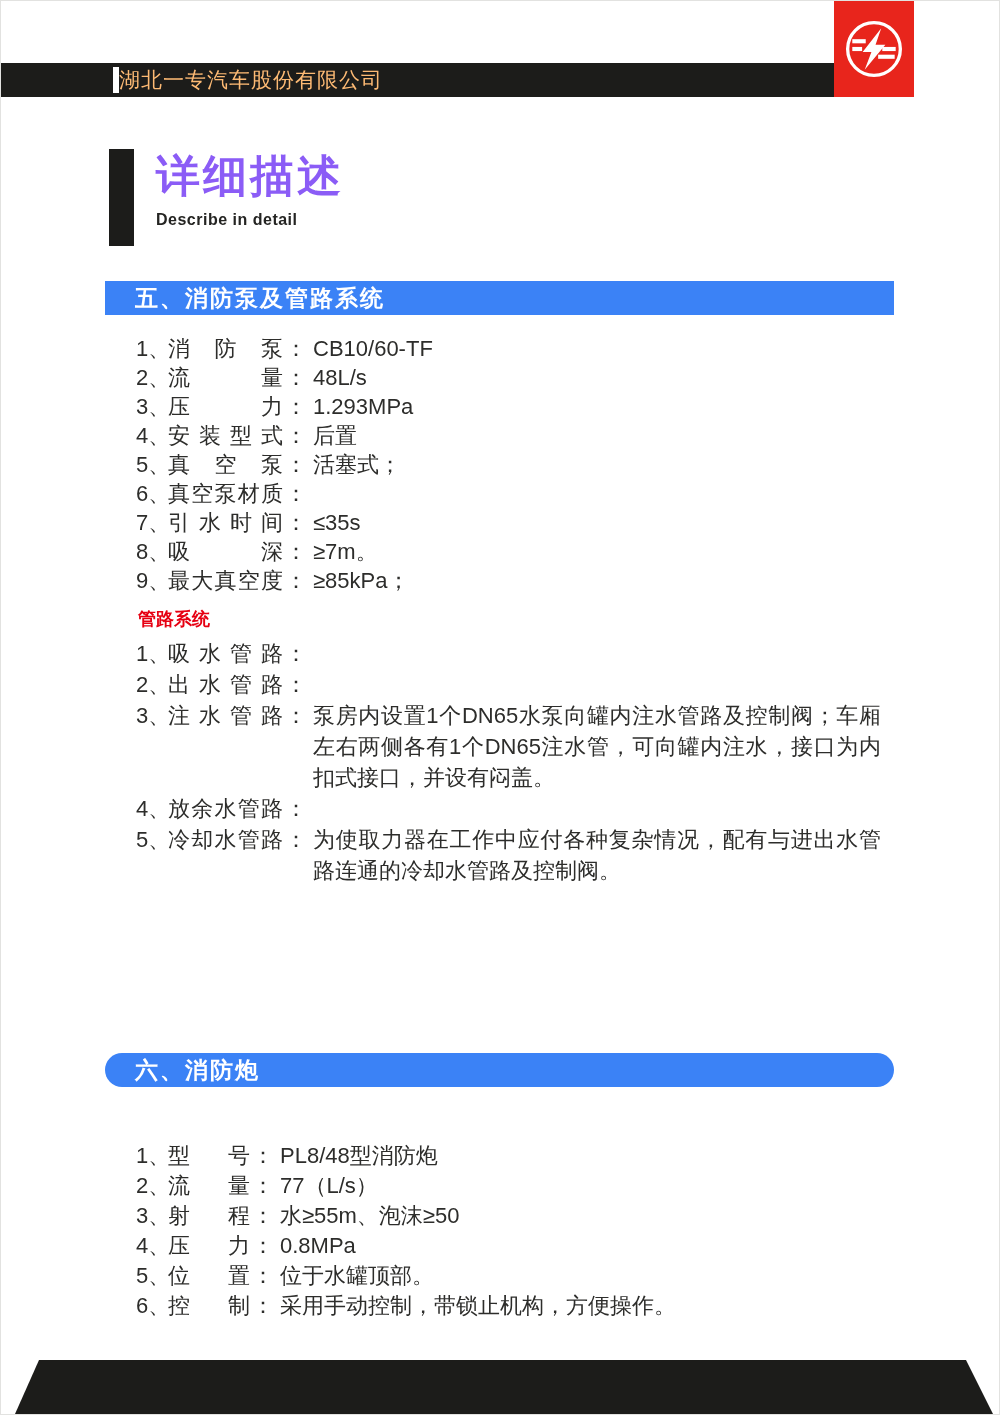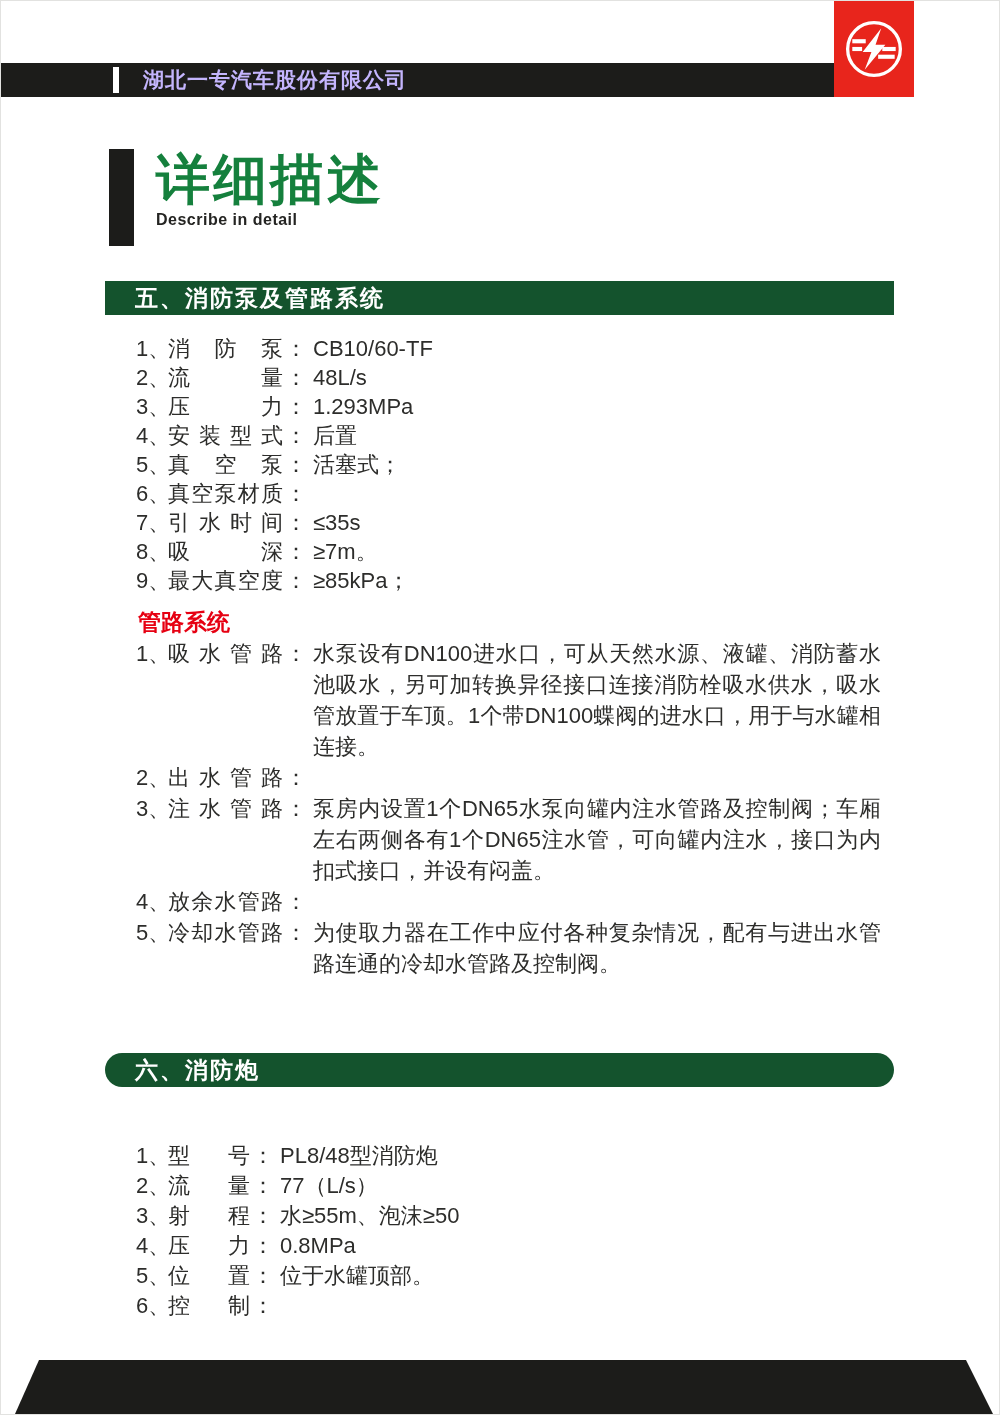--- a/index.html
+++ b/index.html
@@ -9,38 +9,38 @@
     border:1px solid #e2e2e0; overflow:hidden;
     font-family:"Liberation Sans","DejaVu Sans",sans-serif; color:#2d2d2b;
   }
   
   .top-bar {
     position:absolute; left:0; top:62px; width:833px; height:34px;
     background:#1c1c1a; display:flex; align-items:center;
   }
   .top-tick { width:6px; height:26px; background:#ffffff; margin-left:112px; }
   .company-name {
-    color:#c4b5fd; font-size:21px; font-weight:bold; letter-spacing:1px;
-    margin-left:24px; white-space:nowrap;
+    color:#fdba74; font-size:21px; font-weight:normal; letter-spacing:1px;
+    white-space:nowrap;
   }
   
   .logo-block {
     position:absolute; left:833px; top:0; width:80px; height:96px;
     display:flex; align-items:center; justify-content:center;
   }
   .logo-block svg { display:block; }
   
   .title-block { position:absolute; left:108px; top:148px; display:flex; }
   .title-vbar { width:25px; height:97px; background:#1c1c1a; }
   .title-texts { margin-left:22px; padding-top:4px; }
-  .title-zh { font-size:54px; font-weight:bold; color:#15803d; letter-spacing:3px; line-height:52px; }
+  .title-zh { font-size:44px; font-weight:bold; color:#8b5cf6; letter-spacing:3px; line-height:52px;font-family:Liberation Mono, monospace; }
   .title-en { font-size:16px; font-weight:bold; color:#242422; margin-top:6px; letter-spacing:0.5px; }
   
   .sec-bar {
-    position:absolute; left:104px; width:789px; height:34px; background:#14532d;
+    position:absolute; left:104px; width:789px; height:34px; background:#3b82f6;
     color:#ffffff; font-size:23px; font-weight:bold; letter-spacing:2px;
     display:flex; align-items:center; padding-left:30px;
   }
   .sec-bar-5 { top:280px; }
   .sec-bar-6 { top:1052px;border-radius:17px; }
   
   .spec-list { position:absolute; left:135px; font-size:22px; color:#2d2d2b; }
   .spec-list-5 { top:333px; }
   .spec-list-6 { top:1104px; }
   .spec-row { display:flex; align-items:baseline; height:29px; line-height:29px; }
@@ -49,21 +49,21 @@
   .row-label {
     display:inline-block; width:115px; flex-shrink:0;
     text-align:justify; text-align-last:justify;
   }
   .spec-list-6 .row-label { width:82px;margin-top:36px; }
   .row-colon { flex-shrink:0; margin:0 2px; }
   .row-value { margin-left:4px; }
   
   .pipe-subtitle {
     position:absolute; left:137px; top:606px;
-    font-size:23px; font-weight:bold; color:#e60012;font-family:Liberation Serif, serif;
+    font-size:18px; font-weight:bold; color:#e60012;font-family:Liberation Serif, serif;
   }
   .pipe-list { position:absolute; left:135px; top:637px; width:745px; font-size:22px; }
   .pipe-row { display:flex; align-items:baseline; line-height:31px; }
   .pipe-row .row-value { flex:1; margin-left:4px; text-align:justify; }
   
   .footer-trapezoid {
     position:absolute; left:0; bottom:0; width:1000px; height:54px; background:#1c1c1a;
     clip-path: polygon(3.8% 0, 96.5% 0, 99.2% 100%, 1.4% 100%);
   }
 </style>
@@ -154,21 +154,20 @@
     </div>
   </div>
 
   <div class="pipe-subtitle">管路系统</div>
 
   <div class="pipe-list">
     <div class="pipe-row">
       <span class="row-num">1、</span>
       <span class="row-label">吸水管路</span>
       <span class="row-colon">：</span>
-      <span class="row-value">水泵设有DN100进水口，可从天然水源、液罐、消防蓄水池吸水，另可加转换异径接口连接消防栓吸水供水，吸水管放置于车顶。1个带DN100蝶阀的进水口，用于与水罐相连接。</span>
     </div>
     <div class="pipe-row">
       <span class="row-num">2、</span>
       <span class="row-label">出水管路</span>
       <span class="row-colon">：</span>
     </div>
     <div class="pipe-row">
       <span class="row-num">3、</span>
       <span class="row-label">注水管路</span>
       <span class="row-colon">：</span>
@@ -217,18 +216,19 @@
     <div class="spec-row">
       <span class="row-num">5、</span>
       <span class="row-label">位置</span>
       <span class="row-colon">：</span>
       <span class="row-value">位于水罐顶部。</span>
     </div>
     <div class="spec-row">
       <span class="row-num">6、</span>
       <span class="row-label">控制</span>
       <span class="row-colon">：</span>
+      <span class="row-value">采用手动控制，带锁止机构，方便操作。</span>
     </div>
   </div>
 
   <div class="footer-trapezoid"></div>
 
 </div>
 
 </body></html>

